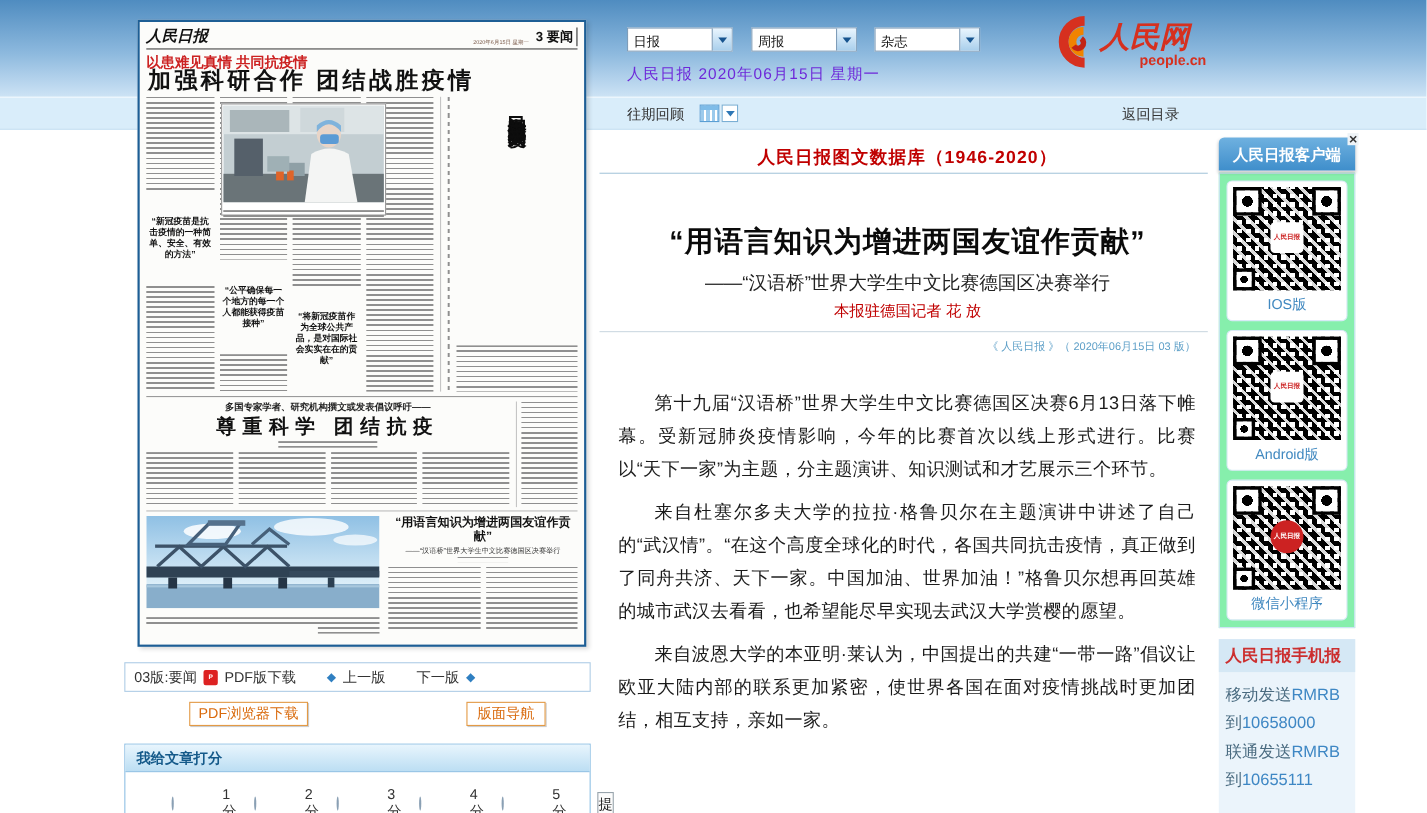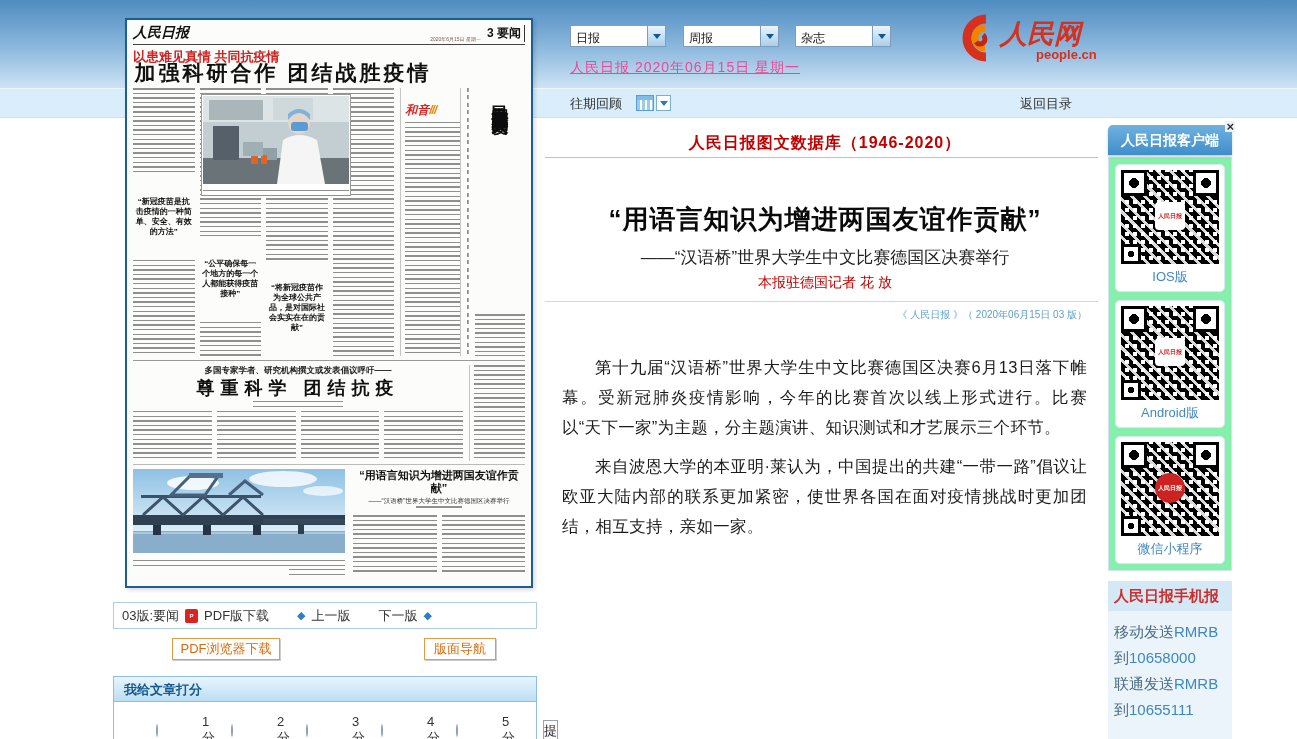--- a/index.html
+++ b/index.html
@@ -15,21 +15,21 @@
 
   
   .combo { position:absolute; top:25px; width:96px; height:22px; background:#fff;
     border:1px solid #7f9db9; display:flex; align-items:stretch; }
   .combo-text { flex:1; font-size:12px; color:#111; padding:4px 0 0 5px; }
   .combo-btn { width:18px; border-left:1px solid #7f9db9;
     background:linear-gradient(#e9f5fe,#a9cfec); display:flex; align-items:center; justify-content:center; }
   .combo-arrow { width:0; height:0; border-left:4px solid transparent;
     border-right:4px solid transparent; border-top:5px solid #17548f; }
 
-  .date-line { left:570px; top:59px; font-size:14px; color:#ec4899; letter-spacing:1px;text-decoration:underline; }
+  .date-line { left:570px; top:59px; font-size:14px; color:#6d28d9; letter-spacing:1px; }
 
   
   .logo { left:950px; top:10px; width:160px; height:58px; }
 
   
   .past-label { left:570px; top:95px; font-size:13px; color:#333; }
   .cal-btn { left:636px; top:95px; width:18px; height:16px; background:#fff;
     border:1px solid #5a9fd4; background-image:
       linear-gradient(#7fbce8 0 4px, transparent 4px),
       repeating-linear-gradient(to right,#9ccaec 0 3px,#fff 3px 5px),
@@ -218,20 +218,21 @@
 
 <div class="abs db-title">人民日报图文数据库（1946-2020）</div>
 <div class="abs rule1"></div>
 <div class="abs art-title">“用语言知识为增进两国友谊作贡献”</div>
 <div class="abs art-sub">——“汉语桥”世界大学生中文比赛德国区决赛举行</div>
 <div class="abs art-by">本报驻德国记者  花  放</div>
 <div class="abs rule2"></div>
 <div class="abs art-cite">《 人民日报 》（ 2020年06月15日   03 版）</div>
 <div class="abs art-body">
   <p>第十九届“汉语桥”世界大学生中文比赛德国区决赛6月13日落下帷幕。受新冠肺炎疫情影响，今年的比赛首次以线上形式进行。比赛以“天下一家”为主题，分主题演讲、知识测试和才艺展示三个环节。</p>
+  <p>来自杜塞尔多夫大学的拉拉·格鲁贝尔在主题演讲中讲述了自己的“武汉情”。“在这个高度全球化的时代，各国共同抗击疫情，真正做到了同舟共济、天下一家。中国加油、世界加油！”格鲁贝尔想再回英雄的城市武汉去看看，也希望能尽早实现去武汉大学赏樱的愿望。</p>
   <p>来自波恩大学的本亚明·莱认为，中国提出的共建“一带一路”倡议让欧亚大陆内部的联系更加紧密，使世界各国在面对疫情挑战时更加团结，相互支持，亲如一家。</p>
 </div>
 
 <div class="abs newspaper">
   <div class="np-masthead">
     <span class="np-logo">人民日报</span>
     <span class="np-mastright">
       <span class="np-date">2020年6月15日 星期一</span>
       <span class="np-pageno">3 要闻</span>
     </span>
@@ -276,24 +277,20 @@
           <path d="M74 88 L80 44 Q96 34 114 44 L122 88 Z" fill="#f4f5f4"></path>
           <rect x="58" y="52" width="16" height="12" fill="#8fa0a6"></rect>
           <rect x="48" y="58" width="7" height="10" fill="#e06428"></rect>
           <rect x="58" y="59" width="6" height="9" fill="#e06428"></rect>
           <rect x="40" y="46" width="20" height="14" fill="#9fb0b5"></rect>
         </svg>
         <div class="cap gk"></div>
       </div>
     </div>
     <div class="np-strip">
-      <div class="np-strip-left">
-        <div class="heyin"><span>和音</span><span class="slash">///</span></div>
-        <div class="gk grow"></div>
-      </div>
       <div class="np-strip-right">
         <div class="vgk"></div>
         <div class="vcol">
           <div class="np-vert-head">民间力量传递跨越国界的大爱</div>
           <div class="gk grow" style="margin-top:4px"></div>
         </div>
       </div>
     </div>
   </div>
 

